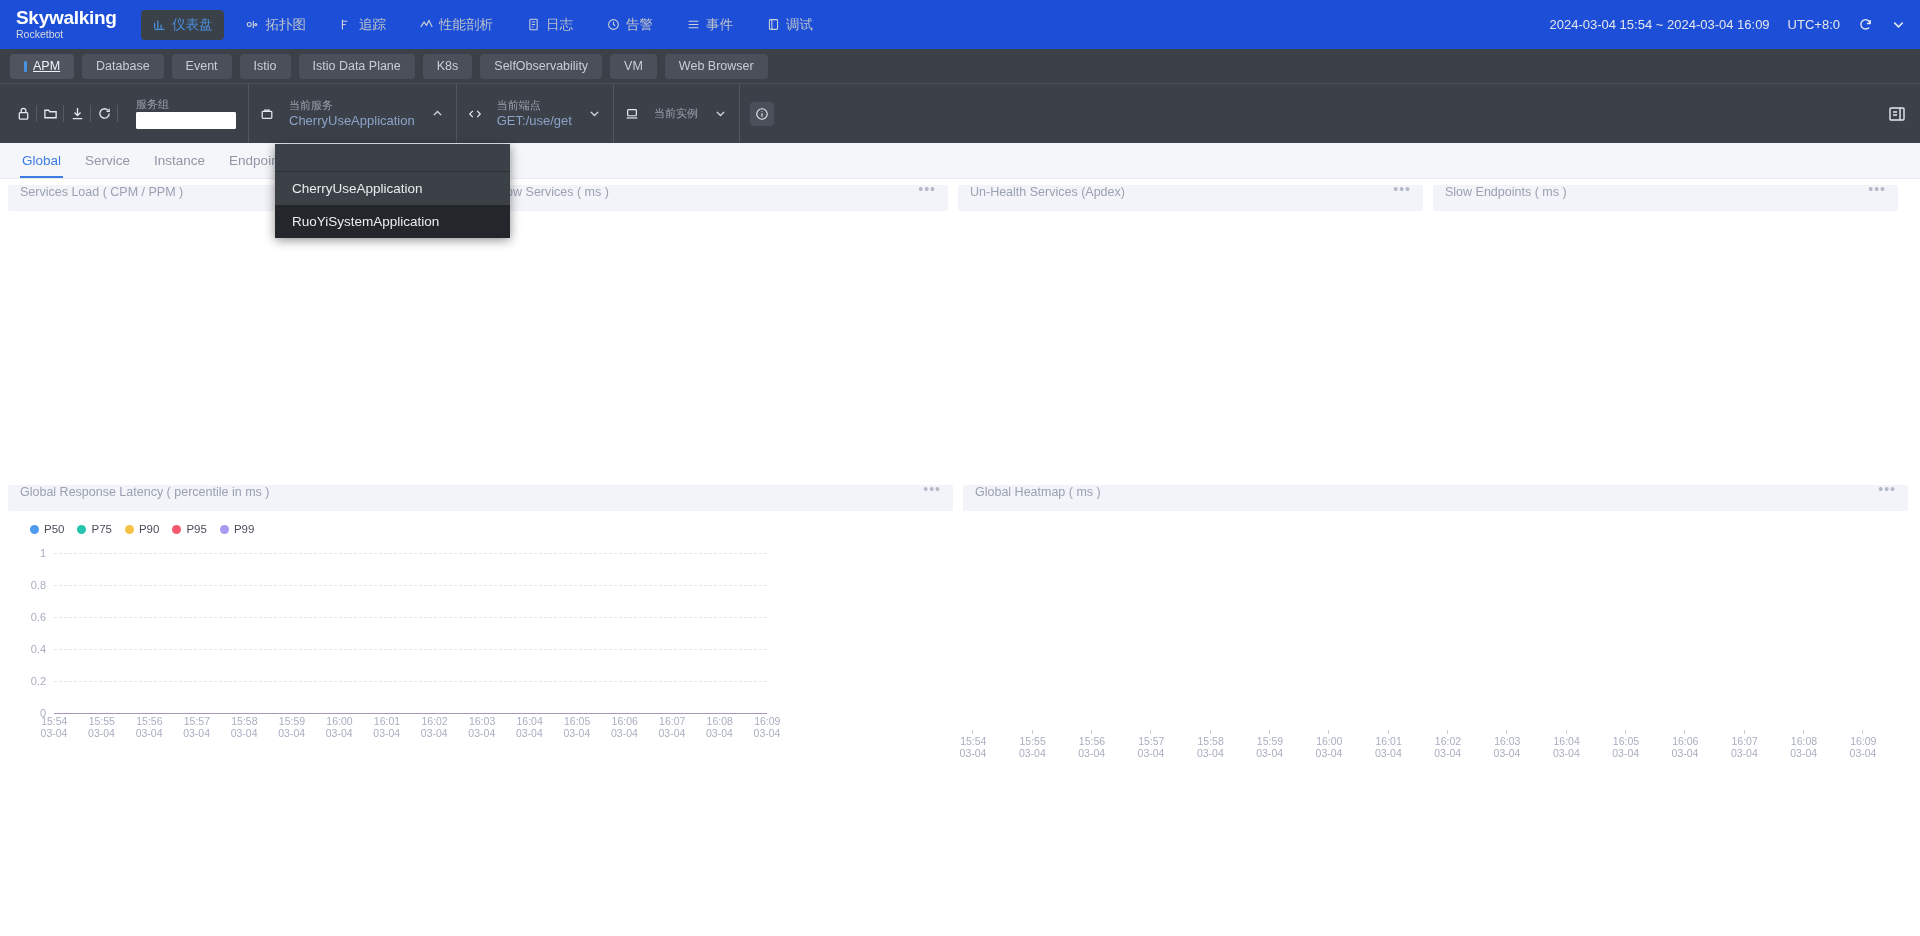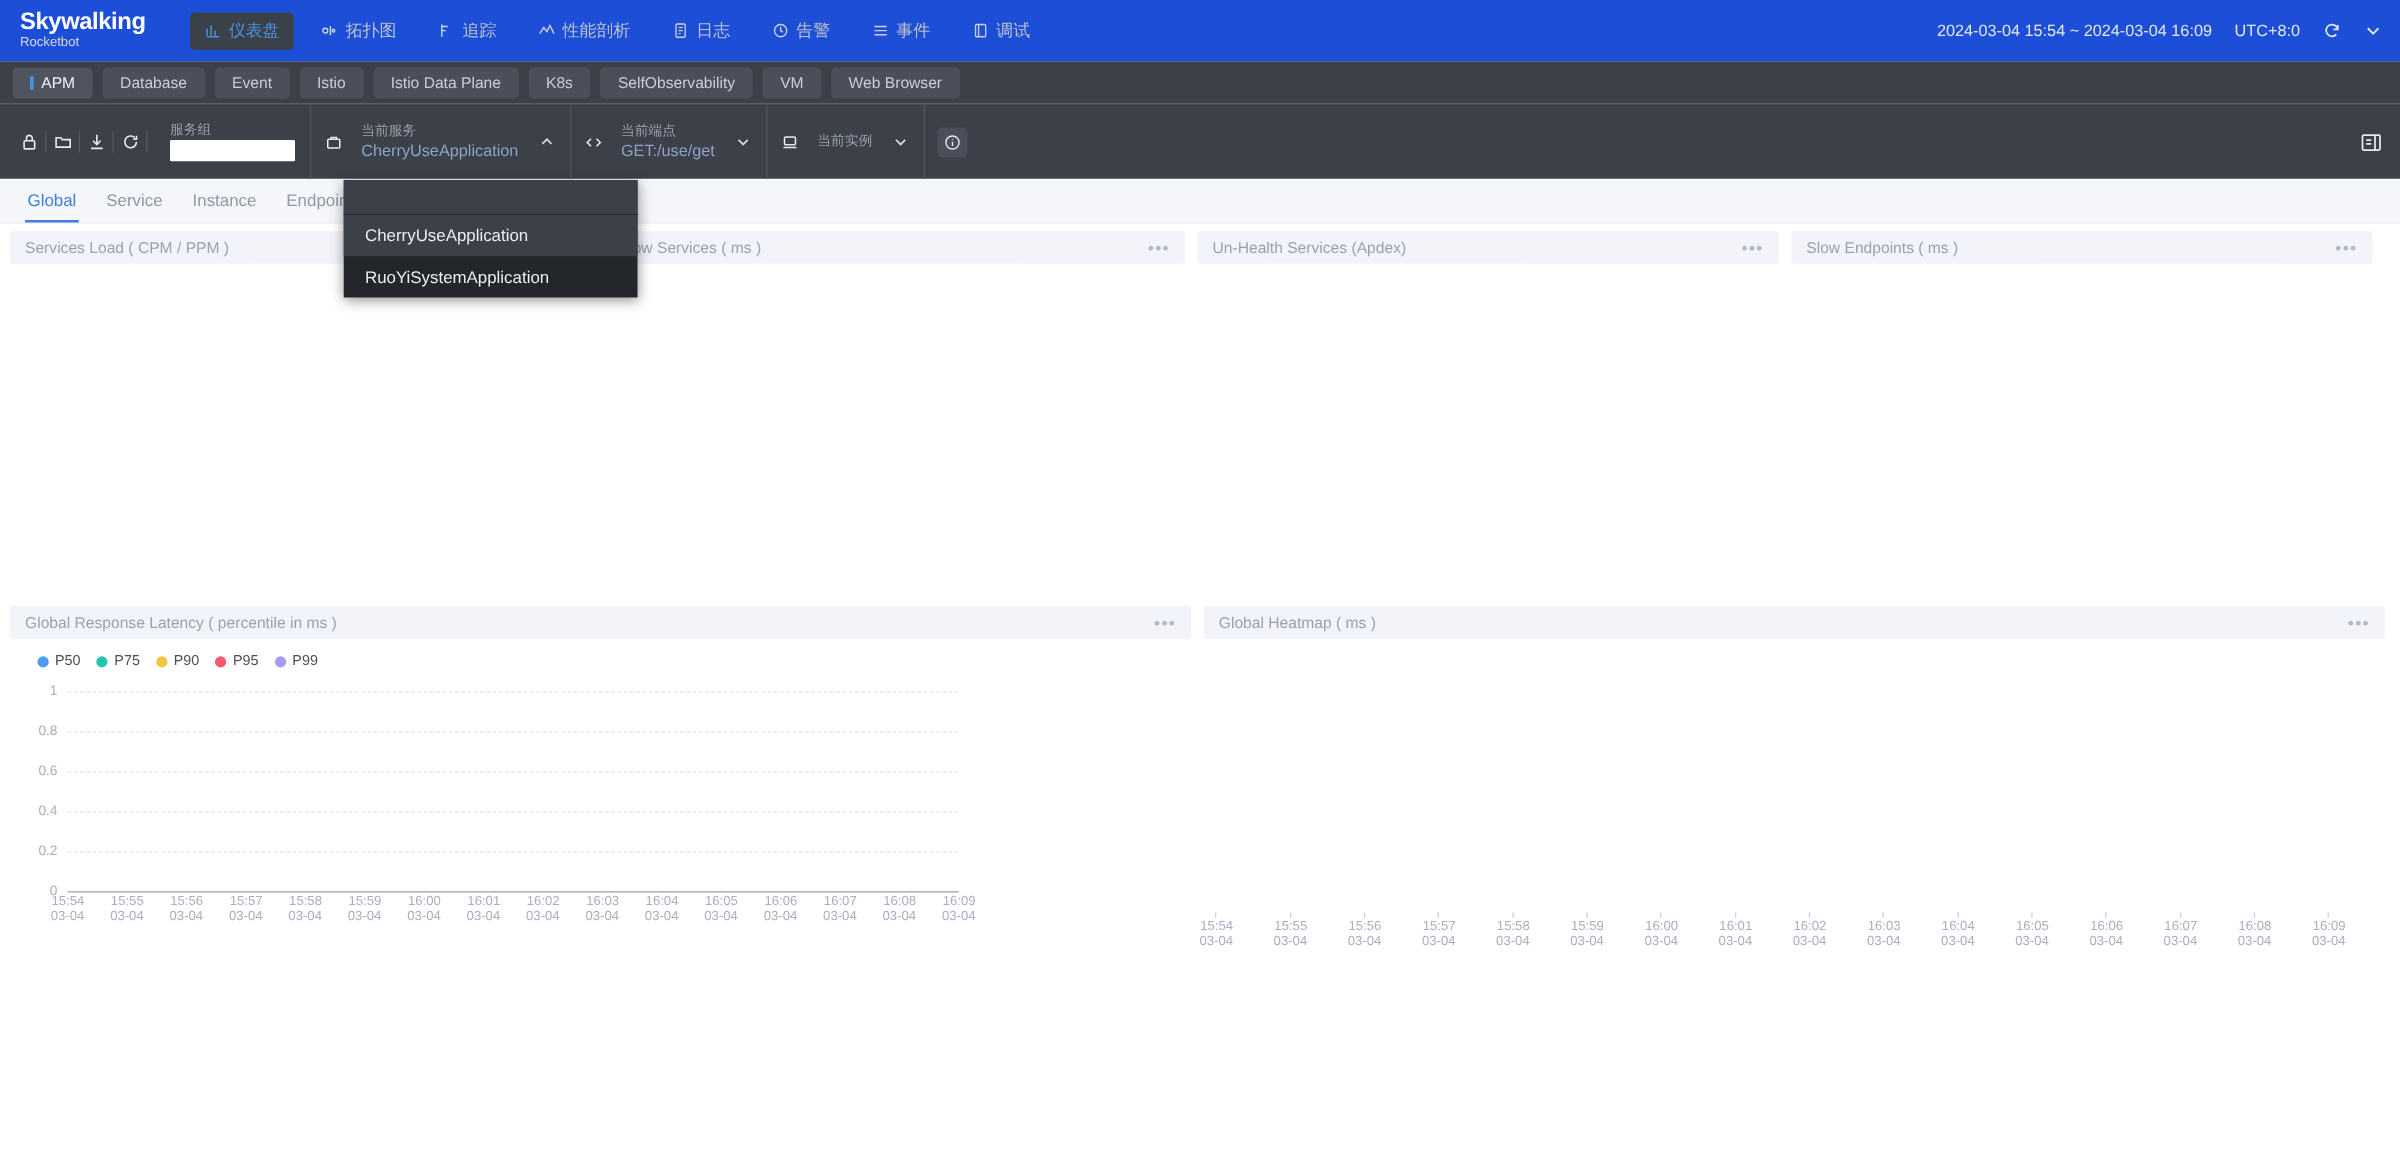--- a/index.html
+++ b/index.html
@@ -19,21 +19,21 @@
     padding: 0 14px 0 16px;
     position: relative;
   }
   .brand { display: flex; flex-direction: column; justify-content: center; width: 108px; }
   .brand-title {
     font-size: 19px; font-weight: 700; color: #fff; letter-spacing: -0.3px;
     line-height: 19px; position: relative; display: inline-block;
   }
   .brand-sub { font-size: 10.5px; color: #d6d9dc; line-height: 13px; margin-top: 1px; }
 
-  .nav-items { display: flex; align-items: center; margin-left: 28px; height: 100%; text-align: right; }
+  .nav-items { display: flex; align-items: center; margin-left: 17px; height: 100%; text-align: right; }
   .nav-item {
     display: flex; align-items: center; gap: 6px;
     color: #bcc2c8; font-size: 13.5px;
     padding: 6px 11px; border-radius: 4px; margin-right: 11px;
     cursor: pointer; white-space: nowrap;
   }
   .nav-item.active { background: #3b4148; color: #4a90e2; }
   .nav-item.active .nav-ico { color: #4a90e2; }
   .nav-ico { display: inline-flex; width: 14px; height: 14px; align-items: center; justify-content: center; color: #cdd2d7; }
   .nav-ico svg { width: 13px; height: 13px; }
@@ -48,21 +48,21 @@
   
   .tabstrip {
     height: 34px; background: #3c4049;
     display: flex; align-items: center; padding: 0 10px; gap: 8px;
   }
   .tab {
     height: 25px; padding: 0 14px; border-radius: 4px;
     background: #4a4f59; color: #c9ced6; font-size: 12.5px;
     display: flex; align-items: center; gap: 6px; cursor: pointer; white-space: nowrap;
   }
-  .tab.active { background: #4f545e; color: #eef1f5; }
+  .tab.active { background: #4f545e; color: #eef1f5; text-decoration: underline; }
   .tab .dot { width: 3px; height: 11px; background: #4a90e2; border-radius: 1px; }
 
   
   .controlbar {
     height: 60px; background: #3c4049;
     display: flex; align-items: stretch; position: relative;
     border-top: 1px solid #494e58;
   }
   .ctrl-icons { display: flex; align-items: center; padding: 0 6px 0 10px; gap: 0; }
   .ctrl-ico {
@@ -132,21 +132,21 @@
   .subtab.active::after {
     content: ''; position: absolute; left: 10px; right: 10px; bottom: 0;
     height: 2px; background: #3d7ce0;
   }
 
   
   .dashboard { background: #fff; width: 1920px; height: 705px; position: relative; padding: 6px 8px; }
   .widget-row { display: flex; gap: 10px; }
   .widget { display: flex; flex-direction: column; }
   .widget-head {
-    height: 26px; background: #f2f4f9; display: flex; align-items: center;
+    height: 26px; background: #f2f4f9; display: flex; align-items: flex-start;
     padding: 0 12px; border-radius: 2px;
   }
   .widget-title { font-size: 12.5px; color: #9aa1b0; white-space: nowrap; }
   .widget-menu {
     margin-left: auto; color: #b3bac7; font-size: 14px; letter-spacing: 1px;
     cursor: pointer; line-height: 8px;
   }
   .widget-body { flex: 1; position: relative; }
 
   

